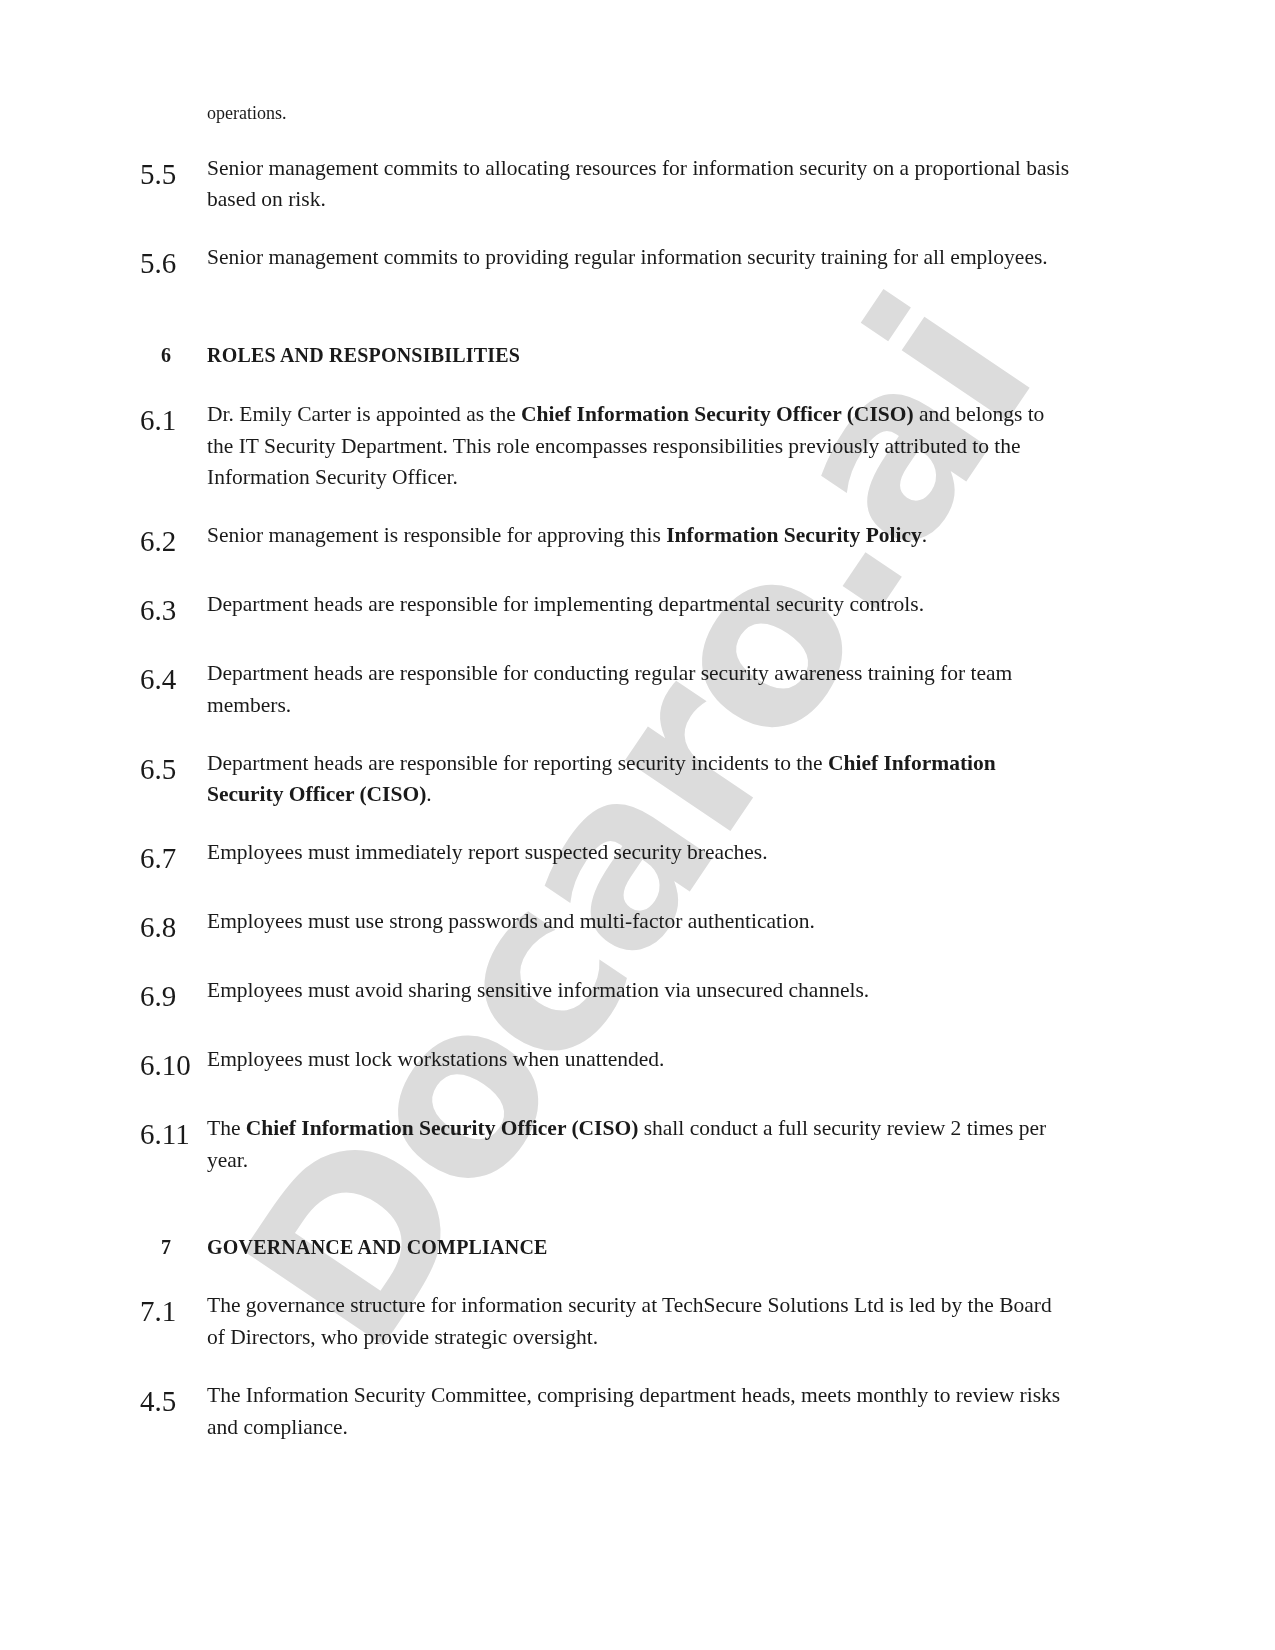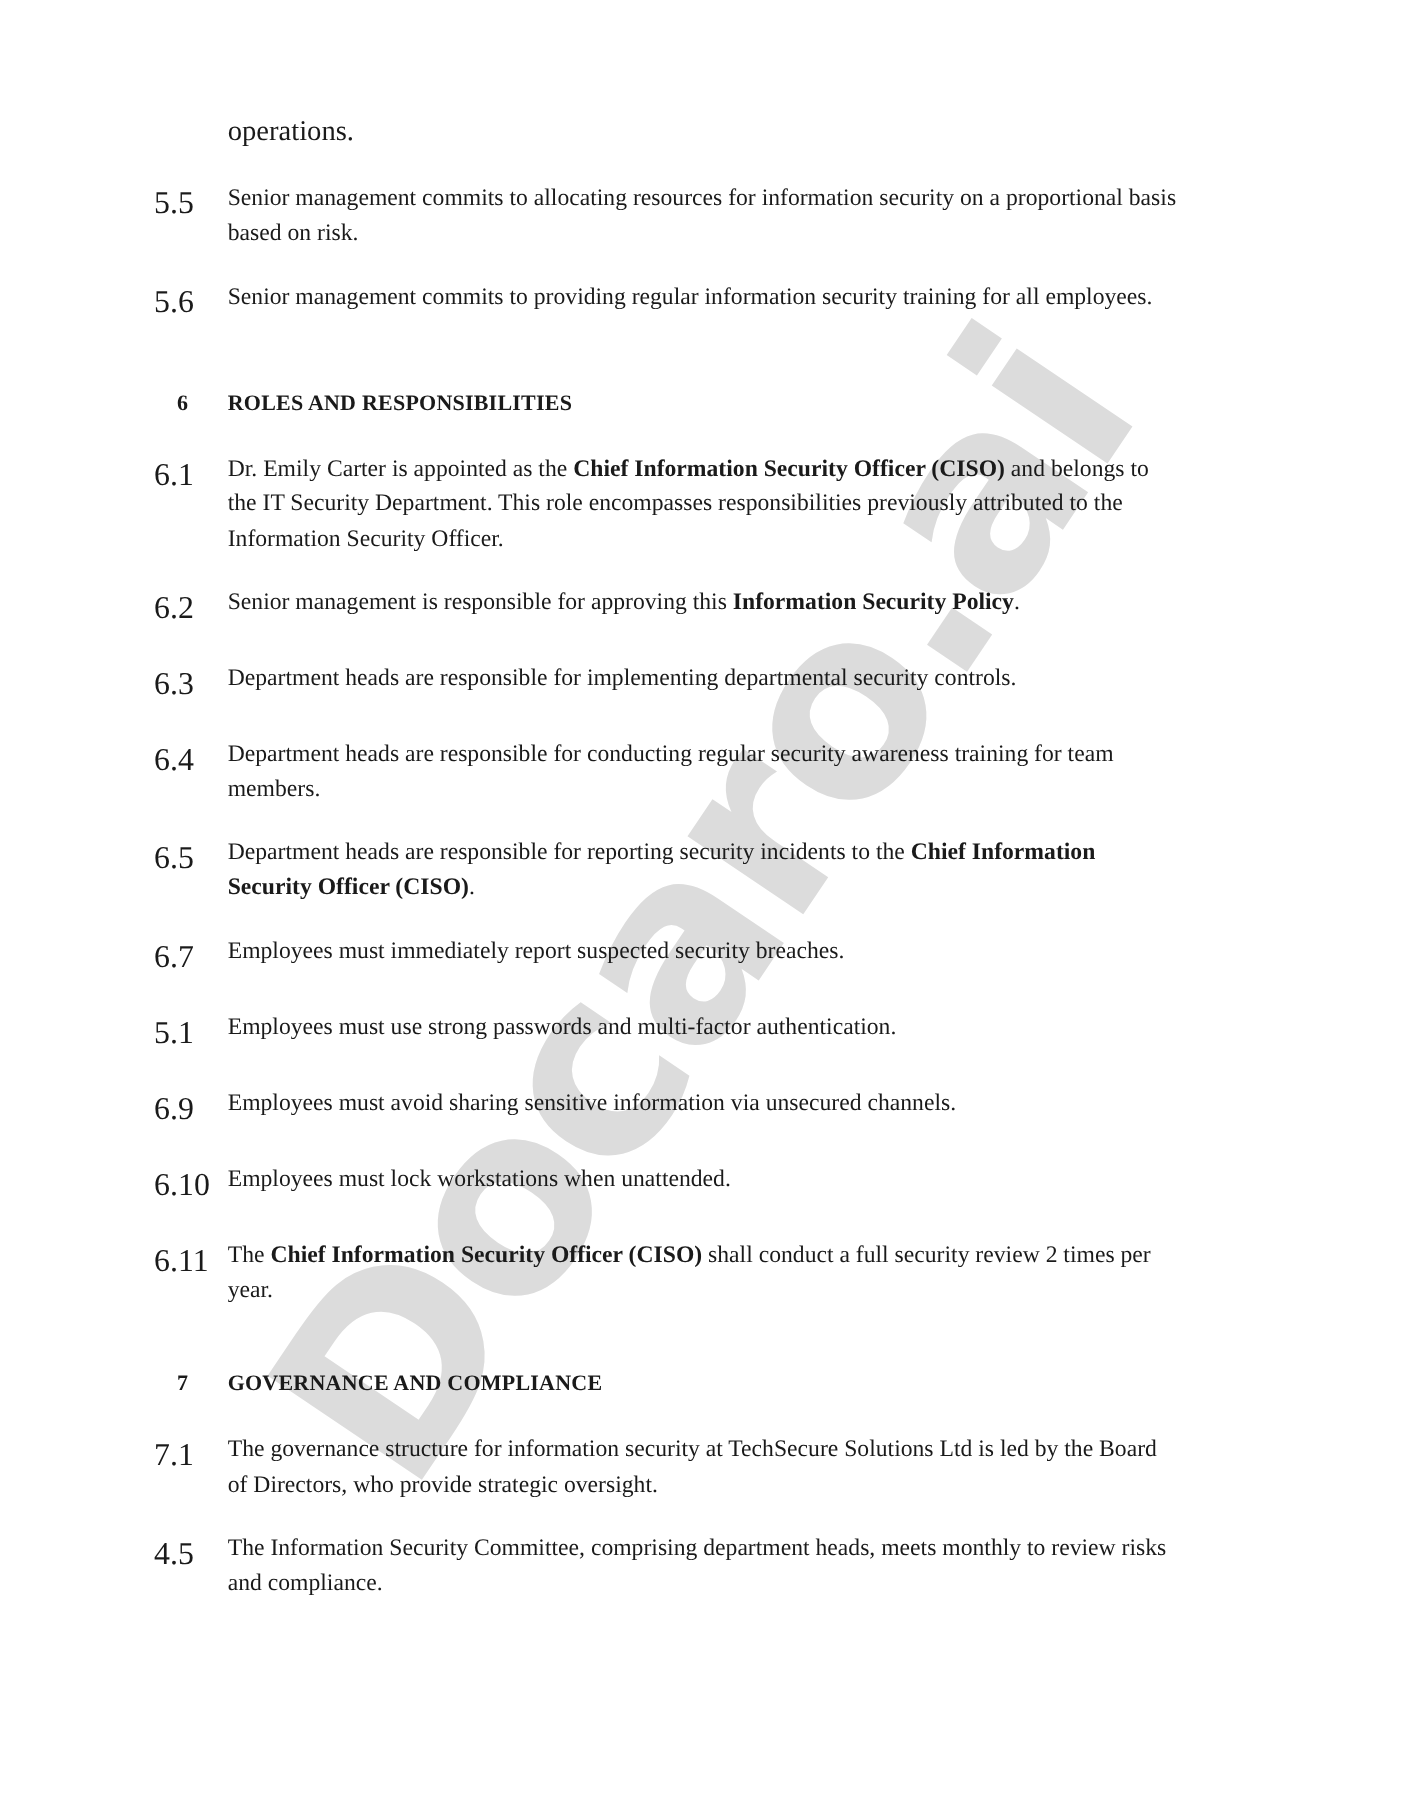--- a/index.html
+++ b/index.html
@@ -62,21 +62,21 @@
     padding-left: 15px;
     font-size: 21.5px;
     line-height: 1.48;
     text-align: left;
   }
   .clause-body b { font-weight: 700; }
 
   
   .continuation {
     margin-left: 67px;
-    font-size: 26px;
+    font-size: 18px;
     line-height: 1.48;
     margin-bottom: 26px;
   }
 
   
   .heading {
     display: flex;
     align-items: flex-start;
     margin-top: 56px;
     margin-bottom: 28px;
@@ -142,21 +142,21 @@
         </div>
         <div class="clause">
           <div class="clause-num">6.5</div>
           <div class="clause-body"><span>Department heads are responsible for reporting security incidents to the </span><b>Chief Information Security Officer (CISO)</b><span>.</span></div>
         </div>
         <div class="clause">
           <div class="clause-num">6.7</div>
           <div class="clause-body"><span>Employees must immediately report suspected security breaches.</span></div>
         </div>
         <div class="clause">
-          <div class="clause-num">5.1</div>
+          <div class="clause-num">6.8</div>
           <div class="clause-body"><span>Employees must use strong passwords and multi-factor authentication.</span></div>
         </div>
         <div class="clause">
           <div class="clause-num">6.9</div>
           <div class="clause-body"><span>Employees must avoid sharing sensitive information via unsecured channels.</span></div>
         </div>
         <div class="clause">
           <div class="clause-num">6.10</div>
           <div class="clause-body"><span>Employees must lock workstations when unattended.</span></div>
         </div>

